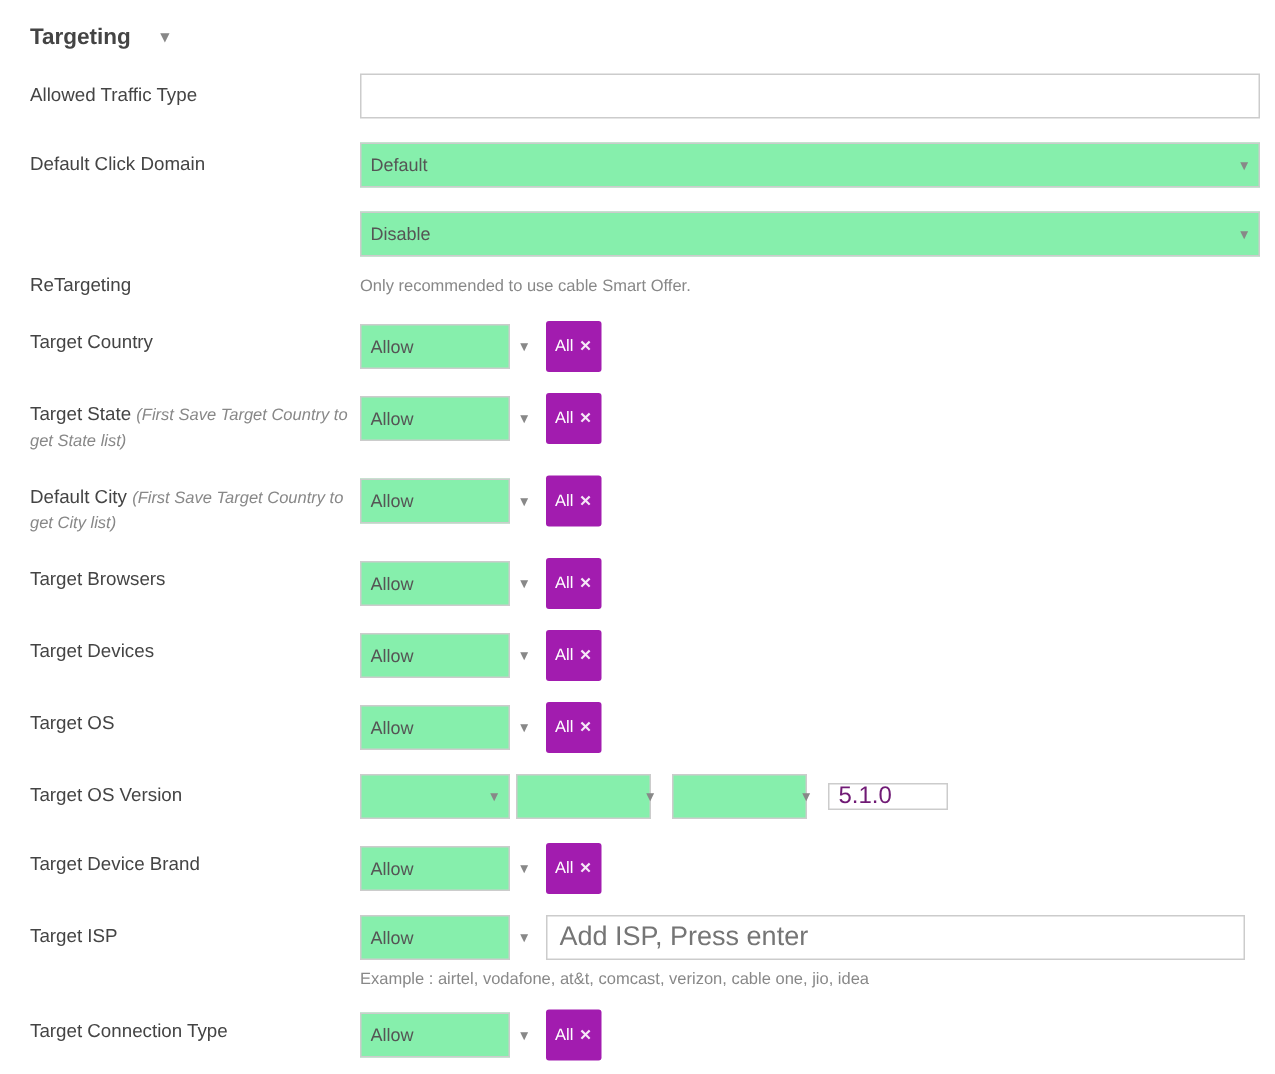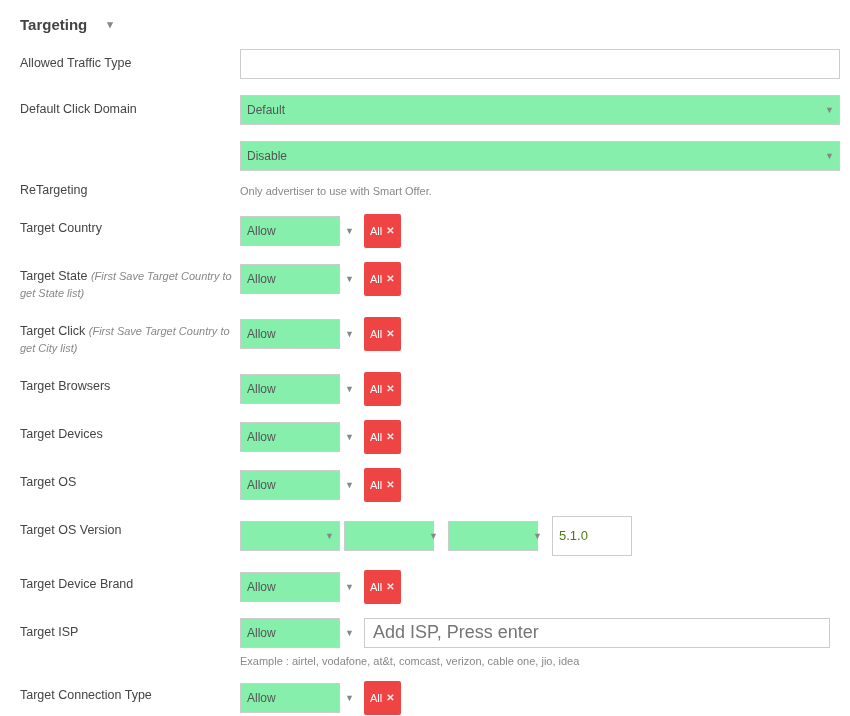--- a/index.html
+++ b/index.html
@@ -92,21 +92,21 @@
     }
     .allow-select-wrapper {
       width: 120px;
     }
     .allow-select-wrapper .select-input {
       width: 100px;
     }
     .all-badge {
       display: inline-flex;
       align-items: center;
-      background: #ef4444;
+      background: #a21caf;
       color: #fff;
       font-size: 11px;
       padding: 17px 6px;
       border-radius: 2px;
       gap: 4px;
       cursor: pointer;
       height: 22px;
     }
     .all-badge .x-icon {
       font-size: 10px;
@@ -131,25 +131,25 @@
       flex: 1;
     }
     .os-version-row .select-wrapper {
       width: 100px;
     }
     .os-version-row .select-wrapper .select-input {
       width: 100px;
     }
     .os-version-input {
       width: 70px;
-      height: 40px;
+      height: 18px;
       border: 1px solid #ccc;
       padding: 0 6px;
-      font-size: 13px;
-      color: #4d7c0f;
+      font-size: 16px;
+      color: #701a75;
     }
     .isp-input {
       flex: 1;
       height: 30px;
       border: 1px solid #ccc;
       padding: 0 8px;
       font-size: 18px;
       color: #999;
       outline: none;
     }
@@ -197,21 +197,21 @@
   <div class="form-row" style="flex-direction: column; align-items: flex-start;">
     <div style="display:flex; align-items: flex-end; width: 100%;">
       <div class="label-col">ReTargeting</div>
       <div class="input-col">
         <div class="select-wrapper full-width-select">
           <select class="select-input" style="width:600px;">
             <option>Disable</option>
           </select>
         </div>
         <div style="margin-top: 6px;">
-          <div class="info-text info-text-small">Only advertiser to use with Smart Offer.</div>
+          <div class="info-text info-text-small">Only recommended to use cable Smart Offer.</div>
         </div>
       </div>
     </div>
   </div>
 
   <div class="form-row">
     <div class="label-col">Target Country</div>
     <div class="input-col">
       <div class="select-wrapper allow-select-wrapper">
         <select class="select-input">
@@ -238,21 +238,21 @@
       </div>
       <div class="all-badge">
         <span>All</span>
         <span class="x-icon">✕</span>
       </div>
     </div>
   </div>
 
   <div class="form-row">
     <div class="label-col">
-      <span>Target Click</span>
+      <span>Default City</span>
       <em>(First Save Target Country to get City list)</em>
     </div>
     <div class="input-col">
       <div class="select-wrapper allow-select-wrapper">
         <select class="select-input">
           <option>Allow</option>
         </select>
       </div>
       <div class="all-badge">
         <span>All</span>

